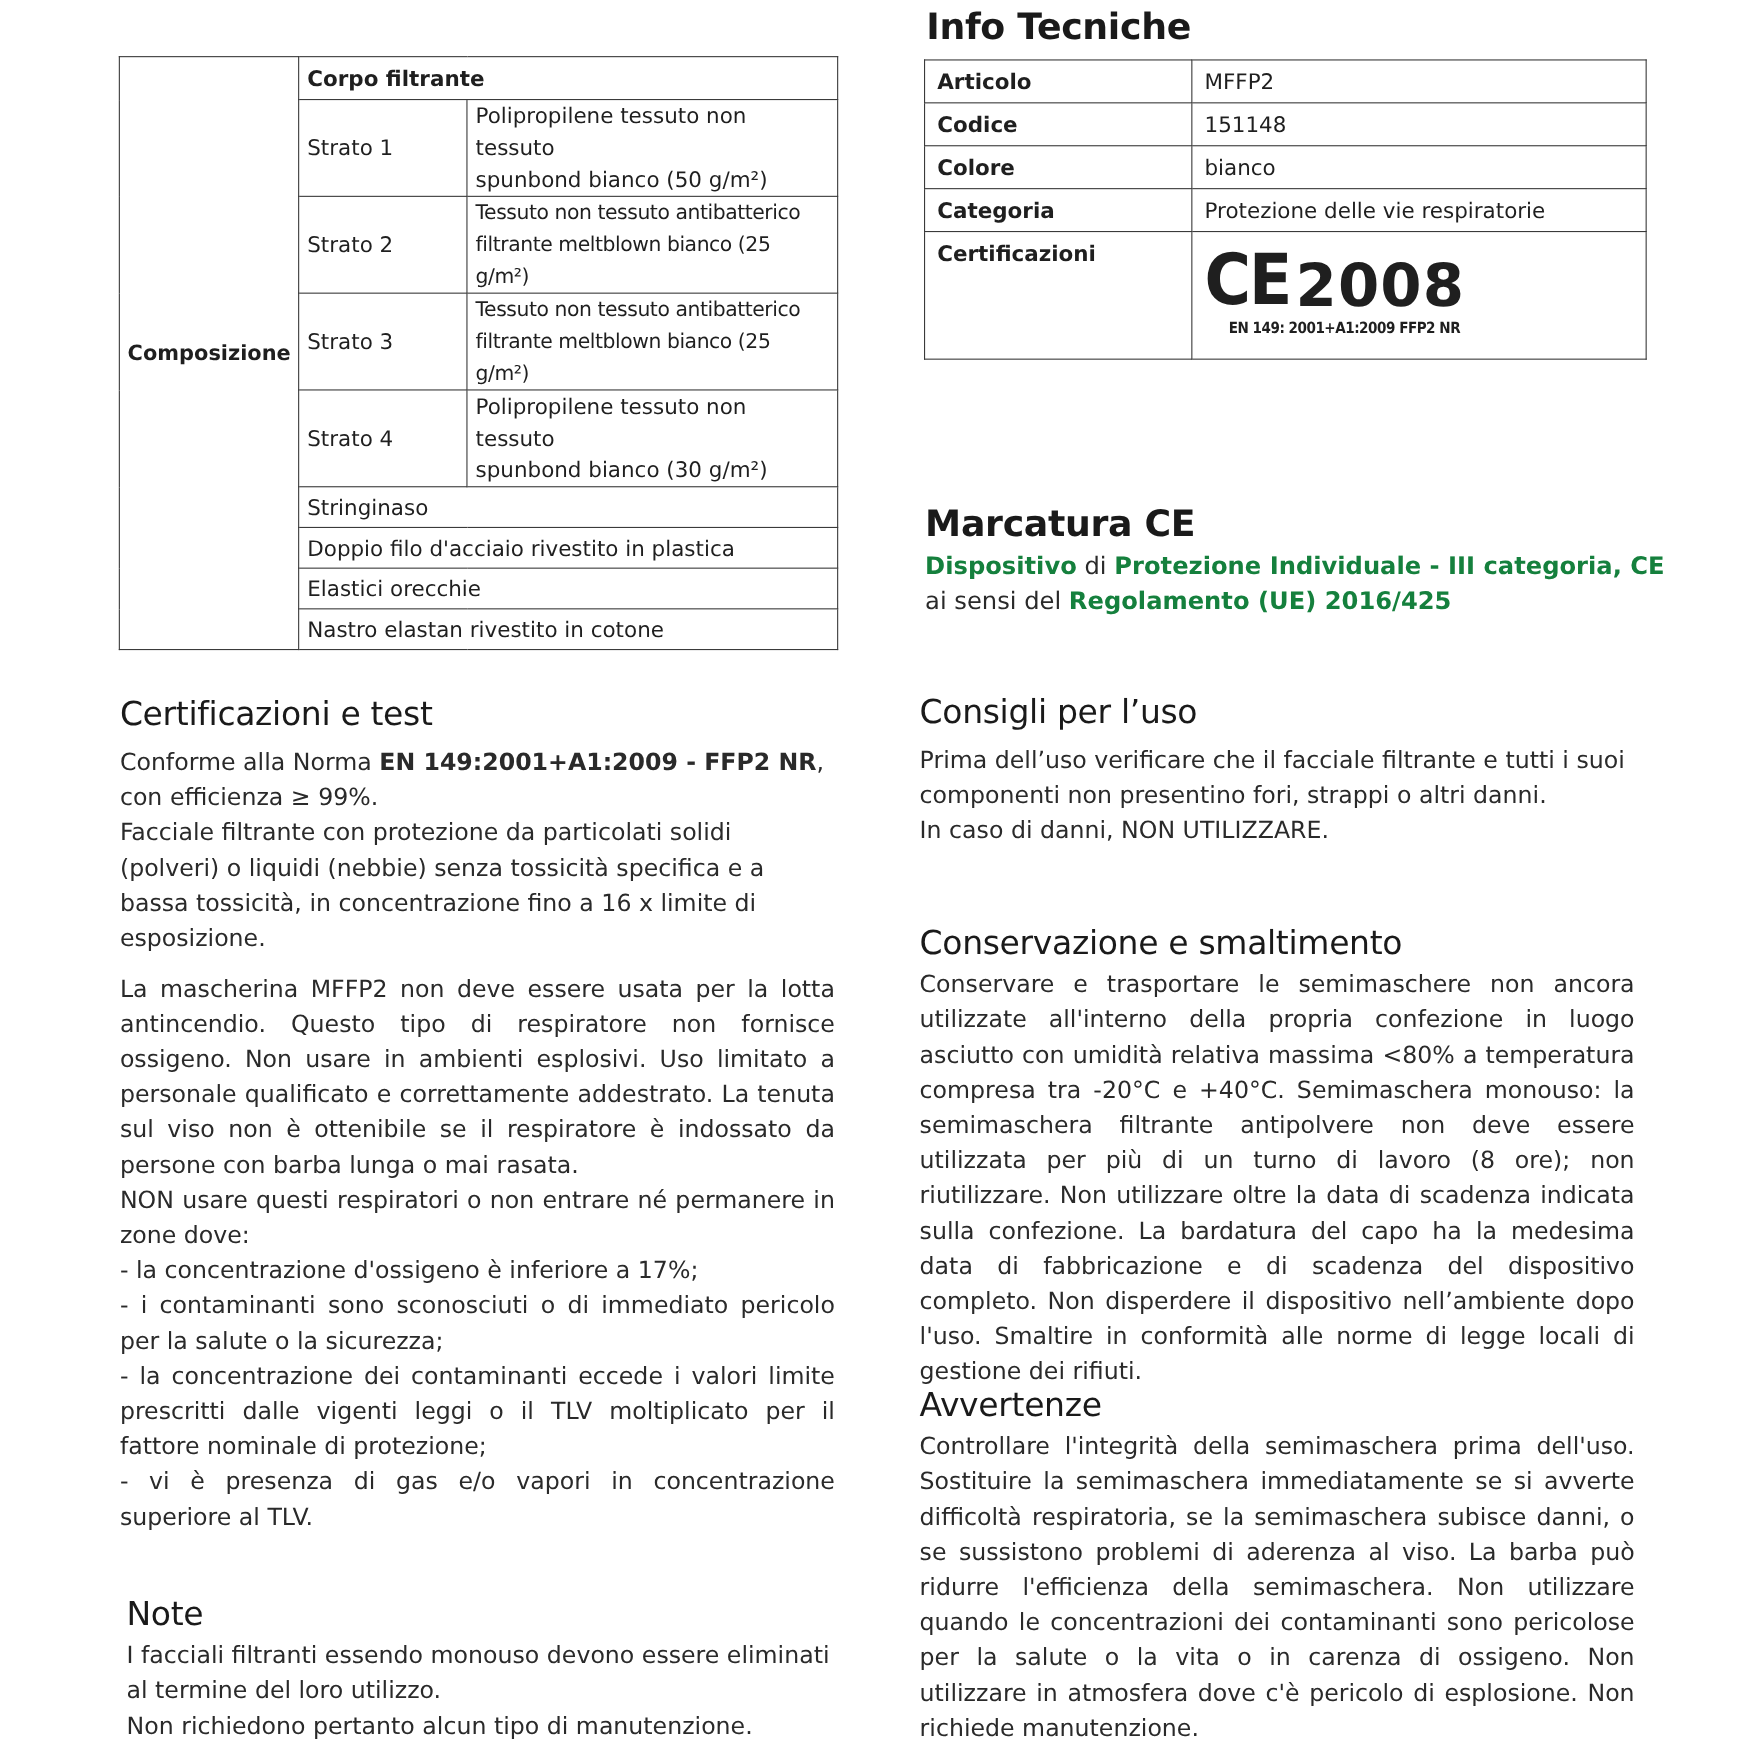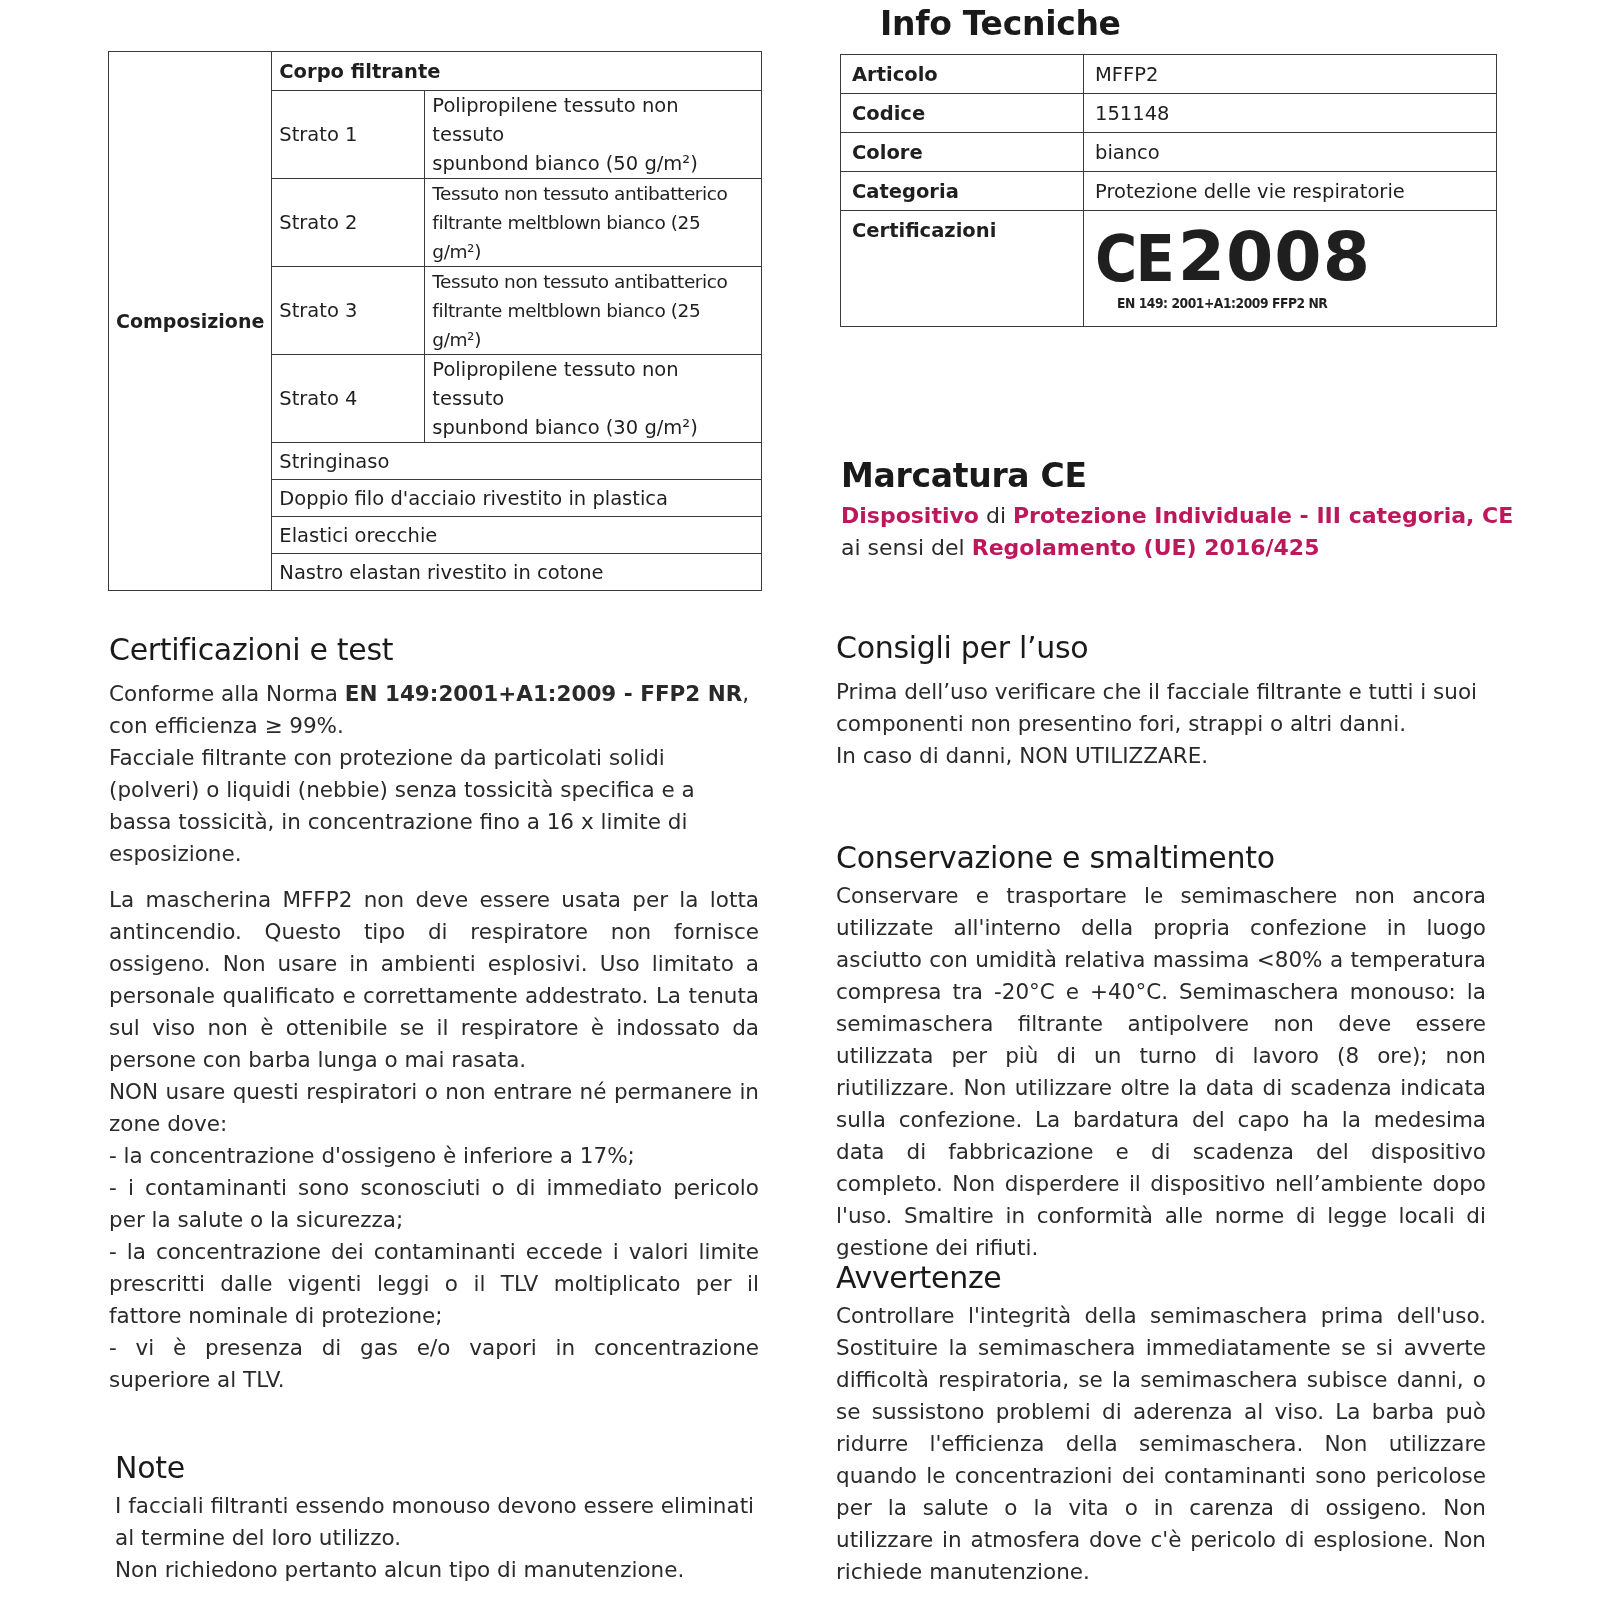--- a/index.html
+++ b/index.html
@@ -17,34 +17,34 @@
     #comp-table td { padding: 0 7px; }
     #comp-table .lbl { font-weight: bold; width: 144px; padding-left: 7px; font-size: 19px; }
     #comp-table .hdr { font-weight: bold; height: 38px; }
     #comp-table .strato { width: 138px; height: 58px; }
     #comp-table .desc { line-height: 29px; }
     #comp-table .desc.narrow { font-size: 18.5px; letter-spacing: -0.4px; }
     #comp-table .single { height: 36px; }
 
     
     .h1 { font-weight: bold; font-size: 33px; color: #1a1a1a; letter-spacing: -0.3px; }
-    #info-title { left: 842px; top: 4px; margin-left: 38px; }
+    #info-title { left: 842px; top: 4px; }
     #info-table { left: 840px; top: 54px; width: 657px; font-size: 19.5px; padding-left: 48px; }
     #info-table td { padding: 0 11px; height: 38px; }
     #info-table .k { font-weight: bold; width: 220px; }
     #info-table .cert-row td { height: 107px; vertical-align: top; padding-top: 8px; }
     .ce-wrap { display: flex; align-items: flex-end; line-height: 1; margin-top: 4px; }
     .ce-mark { font-size: 64px; font-weight: bold; letter-spacing: -2px; font-family: "DejaVu Sans", sans-serif; transform: scaleX(0.9); transform-origin: left; }
-    .ce-num { font-size: 68px; font-weight: bold; margin-left: -4px; letter-spacing: 1px; }
+    .ce-num { font-size: 54px; font-weight: bold; margin-left: -4px; letter-spacing: 1px; }
     .ce-std { font-size: 14px; font-weight: bold; margin-left: 22px; margin-top: 4px; letter-spacing: -0.5px; transform: scaleX(0.88); transform-origin: left; }
 
     
     #ce-title { left: 841px; top: 456px; }
     #ce-desc { left: 841px; top: 500px; font-size: 22px; line-height: 32px; color: #2a2a2a; }
-    #ce-desc b { color: #be185d; }
+    #ce-desc b { color: #15803d; }
 
     
     .h2 { font-weight: normal; font-size: 30px; color: #1a1a1a; letter-spacing: -0.3px; }
     .para { font-size: 21.5px; line-height: 32px; color: #2a2a2a; text-align: justify; }
     .para p { margin: 0; }
 
     #cert-title { left: 109px; top: 632px; }
     #cert-body { left: 109px; top: 678px; width: 650px; }
     #cert-body .gap { height: 14px; }
 

